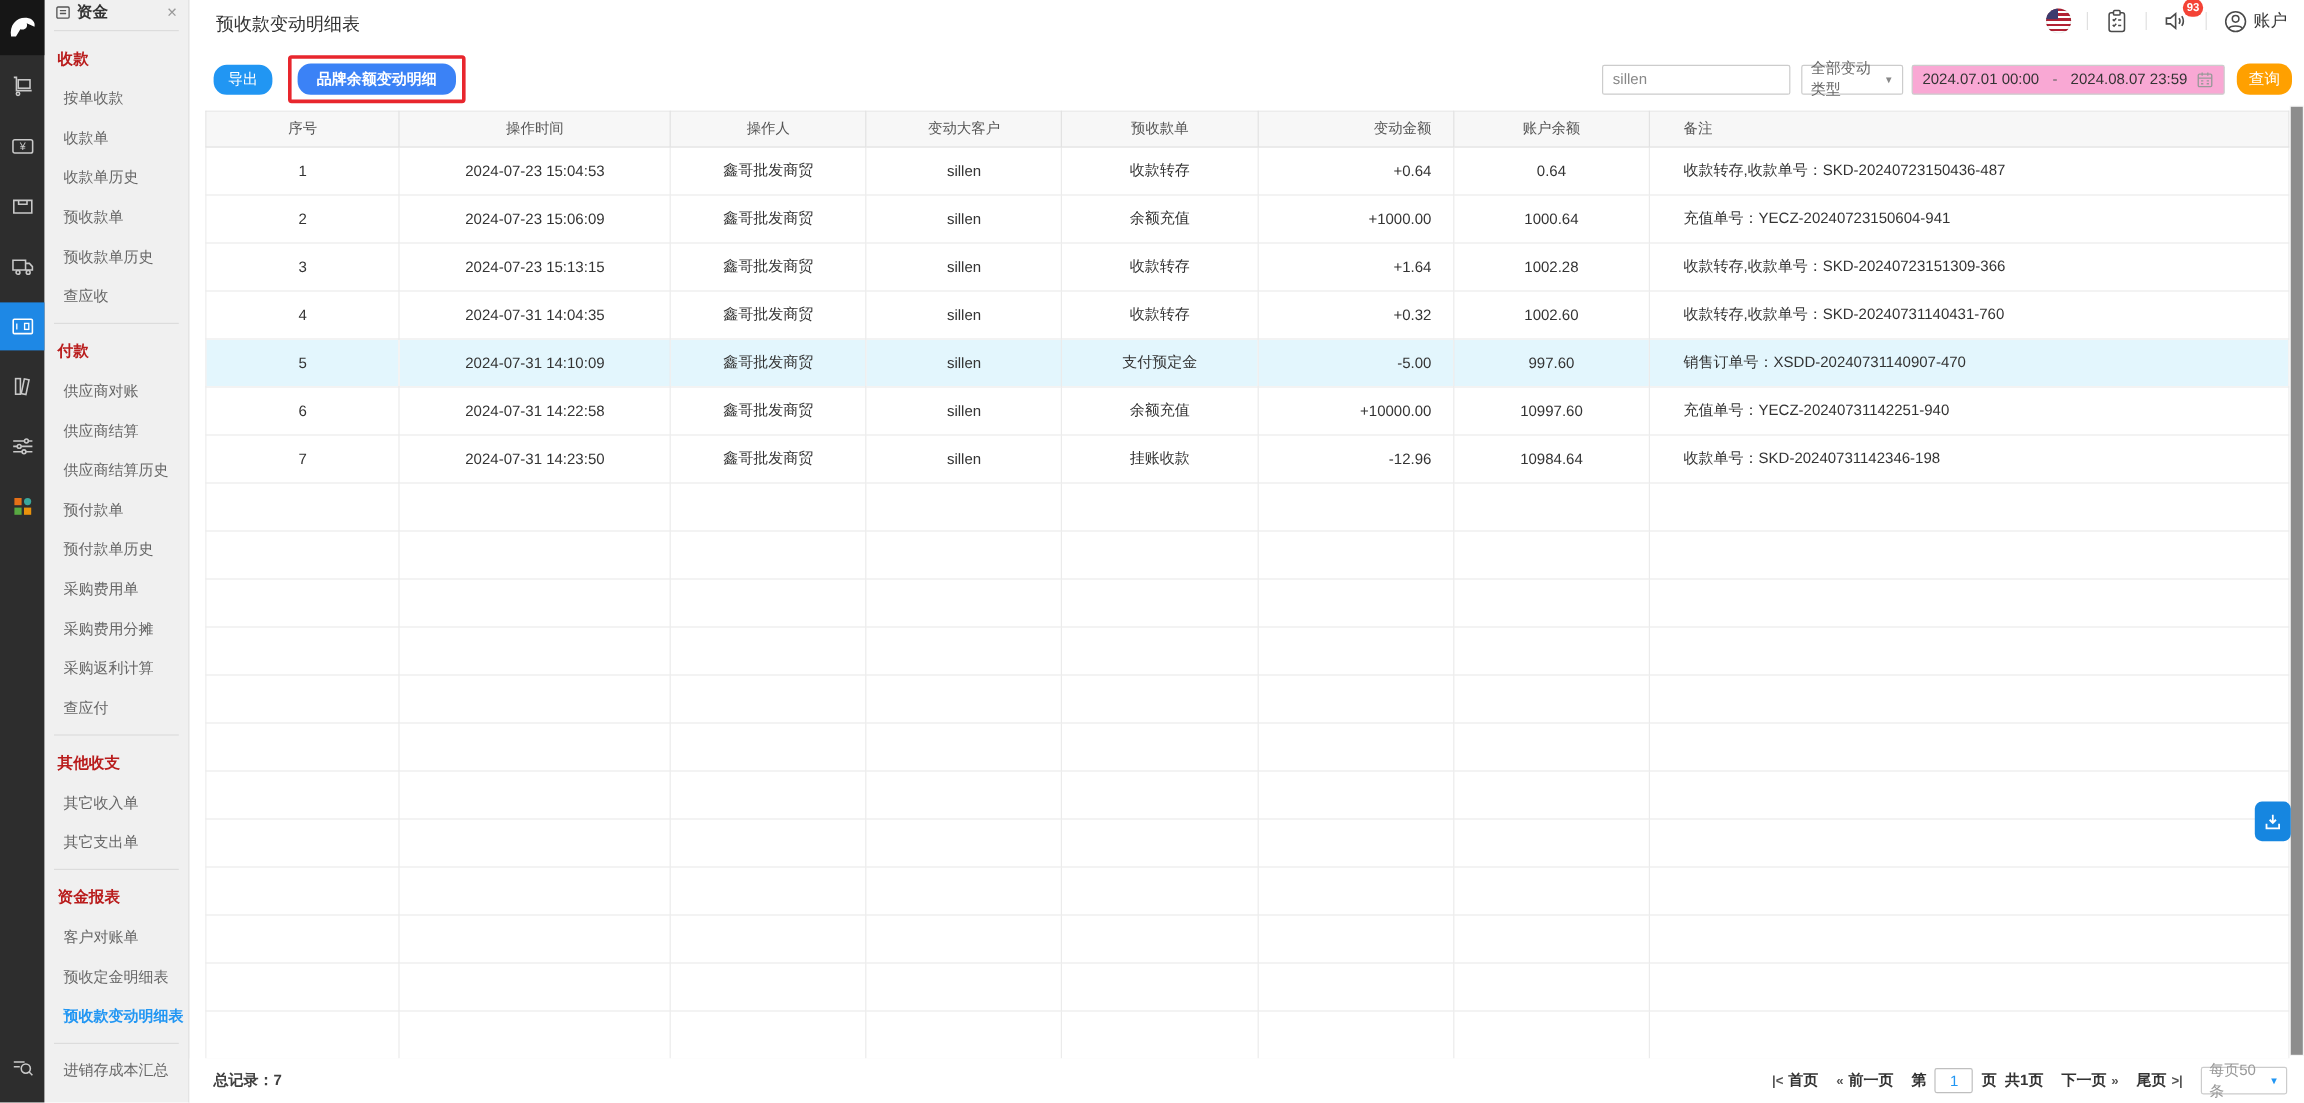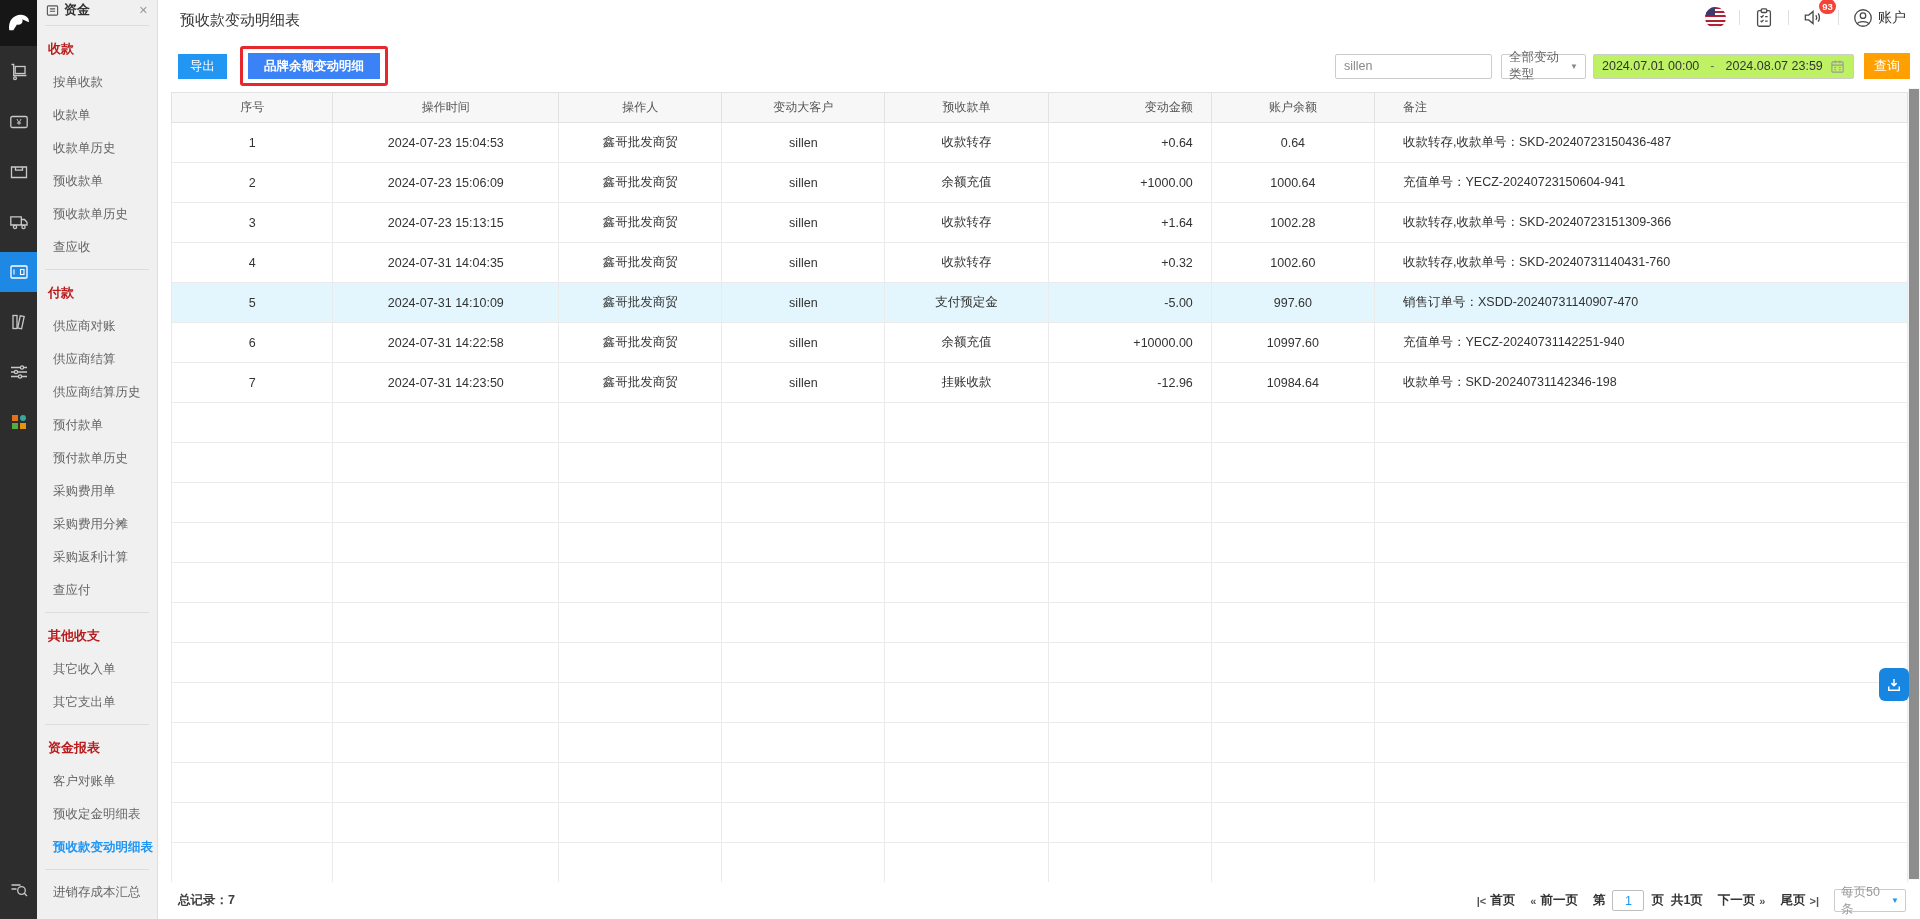--- a/index.html
+++ b/index.html
@@ -33,30 +33,30 @@
   .flag { width:21px; height:21px; border-radius:50%; overflow:hidden; position:relative; cursor:pointer;
           background:repeating-linear-gradient(180deg,#b22234 0 2.1px,#fff 2.1px 4.2px); box-shadow:inset 0 0 0 1px rgba(0,0,0,.08); }
   .flag::before { content:""; position:absolute; left:0; top:0; width:10px; height:9px; background:#3c3b6e; }
   .h-icon { position:relative; cursor:pointer; display:flex; align-items:center; }
   .badge { position:absolute; top:-7px; right:-11px; min-width:17px; height:15px; border-radius:8px; background:#f44336; color:#fff;
            font-size:9.5px; display:flex; align-items:center; justify-content:center; padding:0 3px; font-weight:bold; }
   .account { display:flex; align-items:center; gap:4px; cursor:pointer; font-size:14px; color:#333; }
 
   
   .toolbar { position:absolute; top:42px; left:20px; right:10px; height:48px; display:flex; align-items:center; }
-  .btn { border:none; border-radius:0; color:#fff; font-size:12.5px; cursor:pointer; font-family:Liberation Serif, serif; }
+  .btn { border:none; border-radius:11px; color:#fff; font-size:12.5px; cursor:pointer; font-family:Liberation Serif, serif; }
   .btn-export { background:#2196f3; height:25px; padding:0 12px; }
   .red-box { border:3px solid #e8262d; border-radius:3px; padding:4px 5px; margin-left:13px; }
   .btn-brand { background:#3b82f6; height:26px; padding:0 16px; font-weight:bold; }
   .tb-right { margin-left:auto; display:flex; align-items:center; }
   .search-input { width:157px; height:25px; border:1px solid #ccc; border-radius:2px; padding:0 8px; font-size:12.5px; color:#888; font-family:inherit; outline:none; }
   .type-select { width:85px; height:25px; margin-left:9px; border:1px solid #ccc; border-radius:2px; background:#fff;
                  display:flex; align-items:center; justify-content:space-between; padding:0 7px; font-size:12.5px; color:#666; cursor:pointer; }
   .type-select .caret { font-size:8px; color:#888; }
-  .date-range { width:261px; height:25px; margin-left:7px; border:1px solid #ccc; border-radius:2px; background:#bef264;
+  .date-range { width:261px; height:25px; margin-left:7px; border:1px solid #ccc; border-radius:2px; background:#f9a8d4;
                 display:flex; align-items:center; padding:0 8px; font-size:12.5px; color:#333; cursor:pointer; }
   .date-range .dsep { margin:0 11px; color:#666; }
   .date-range svg { margin-left:auto; }
   .btn-query { background:#ffa000; height:26px; padding:0 10px; margin-left:10px; font-size:13px; }
 
   
   .table-area { position:absolute; top:92px; left:13px; right:12px; bottom:37px; overflow:hidden; }
   table { width:100%; border-collapse:collapse; table-layout:fixed; }
   th { height:30px; background:#f7f7f7; border:1px solid #e2e2e2; font-size:12px; font-weight:normal; color:#555; }
   td { height:40px; border:1px solid #ebebeb; font-size:12.5px; color:#333; overflow:hidden; white-space:nowrap; }

